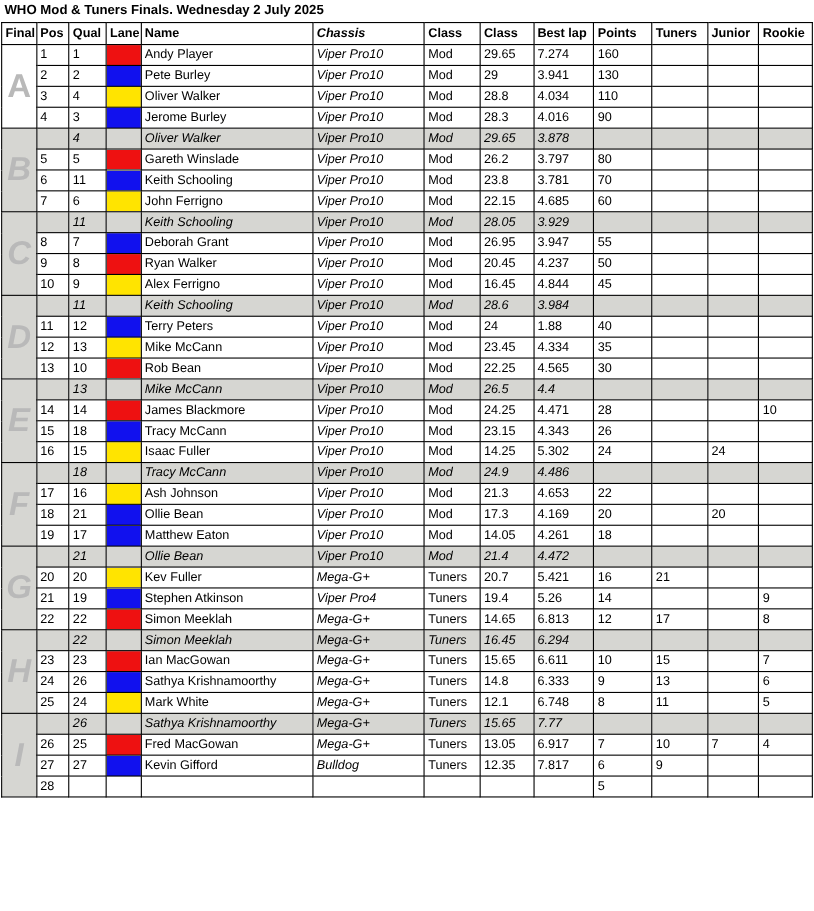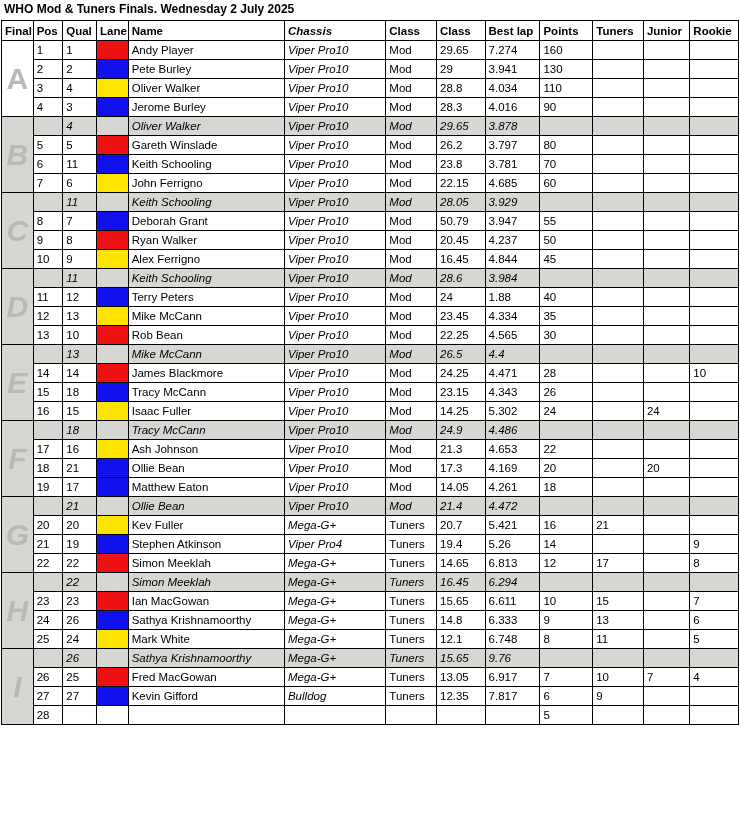--- a/index.html
+++ b/index.html
@@ -182,21 +182,21 @@
           <td class="c-junior"></td>
           <td class="c-rookie"></td>
         </tr>
         <tr>
           <td class="c-pos">8</td>
           <td class="c-qual">7</td>
           <td class="c-lane lane-blue"></td>
           <td class="c-name">Deborah Grant</td>
           <td class="c-chassis">Viper Pro10</td>
           <td class="c-class">Mod</td>
-          <td class="c-laps">50.79</td>
+          <td class="c-laps">26.95</td>
           <td class="c-best">3.947</td>
           <td class="c-points">55</td>
           <td class="c-tuners"></td>
           <td class="c-junior"></td>
           <td class="c-rookie"></td>
         </tr>
         <tr>
           <td class="c-pos">9</td>
           <td class="c-qual">8</td>
           <td class="c-lane lane-red"></td>
@@ -511,21 +511,21 @@
         </tr>
         <tr class="shaded">
           <td class="c-final finalcell" rowspan="4">I</td>
           <td class="c-pos"></td>
           <td class="c-qual">26</td>
           <td class="c-lane lane-yellow"></td>
           <td class="c-name">Sathya Krishnamoorthy</td>
           <td class="c-chassis">Mega-G+</td>
           <td class="c-class">Tuners</td>
           <td class="c-laps">15.65</td>
-          <td class="c-best">9.76</td>
+          <td class="c-best">7.77</td>
           <td class="c-points"></td>
           <td class="c-tuners"></td>
           <td class="c-junior"></td>
           <td class="c-rookie"></td>
         </tr>
         <tr>
           <td class="c-pos">26</td>
           <td class="c-qual">25</td>
           <td class="c-lane lane-red"></td>
           <td class="c-name">Fred MacGowan</td>

